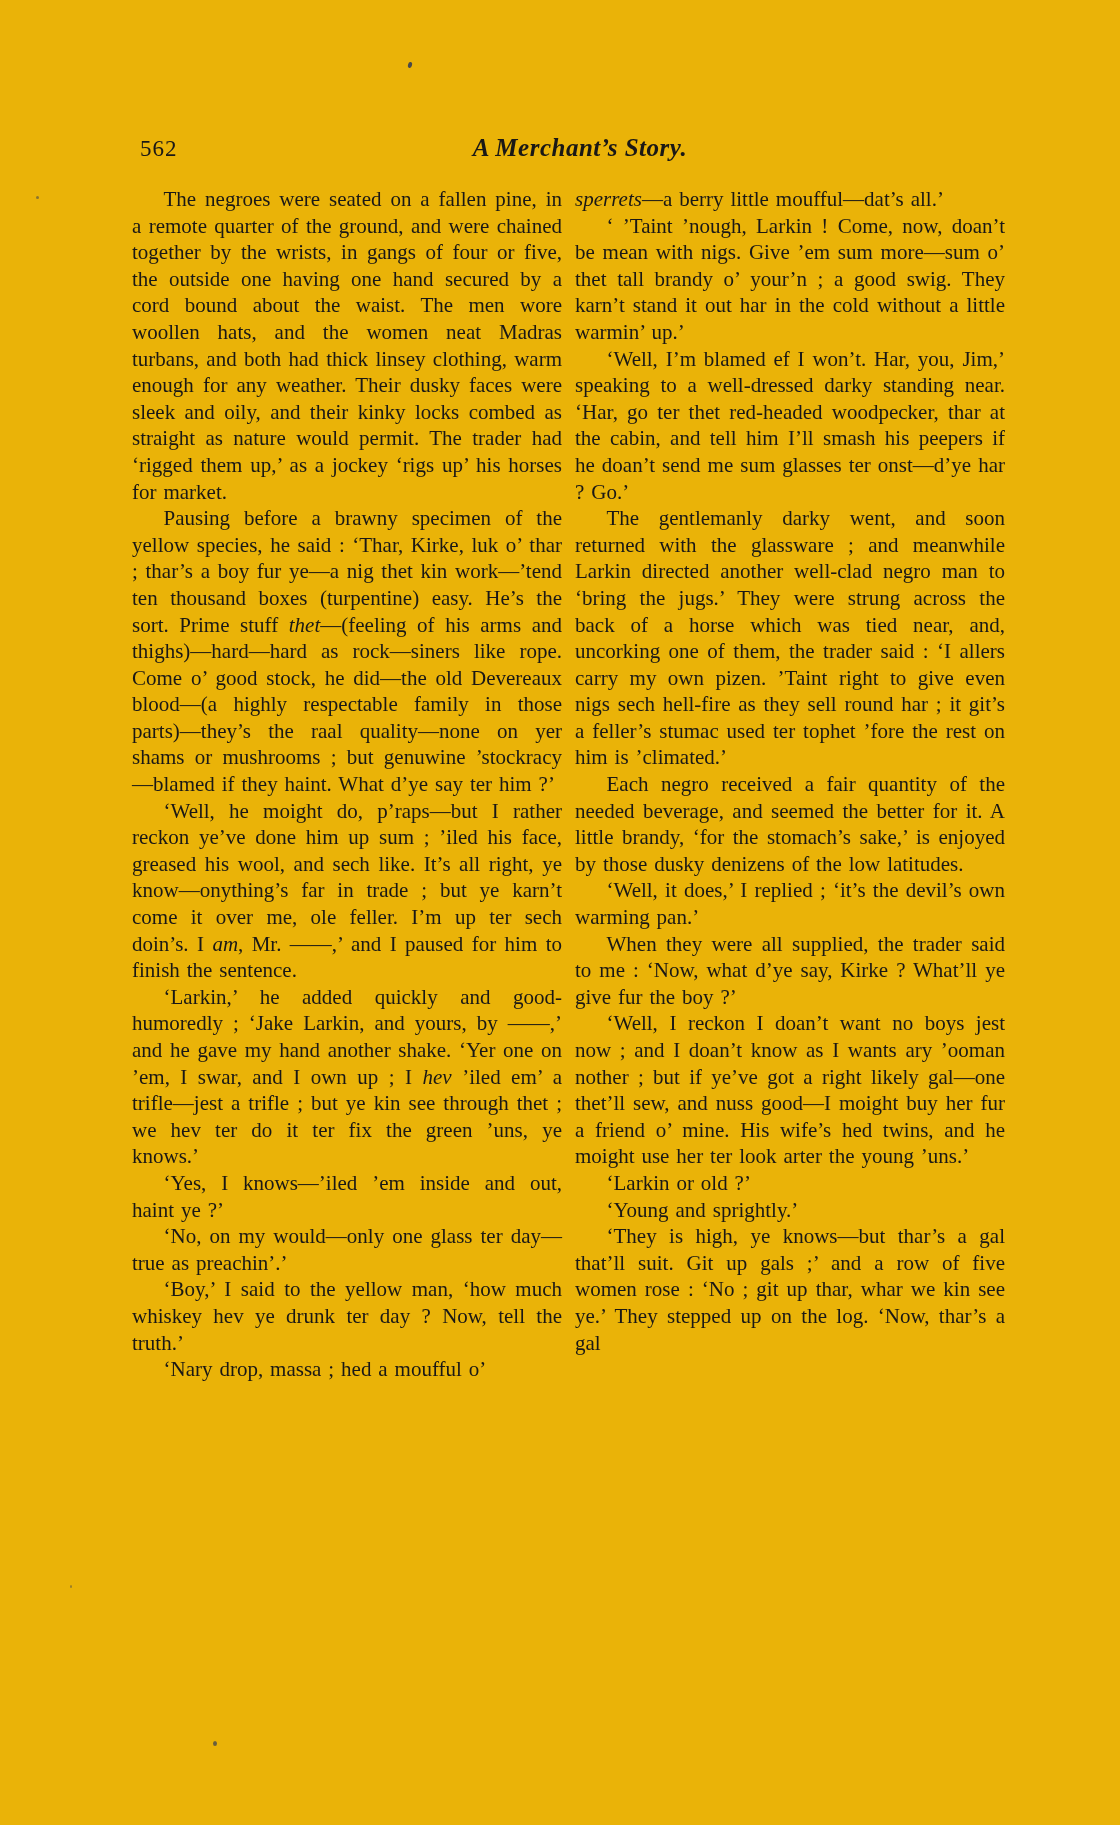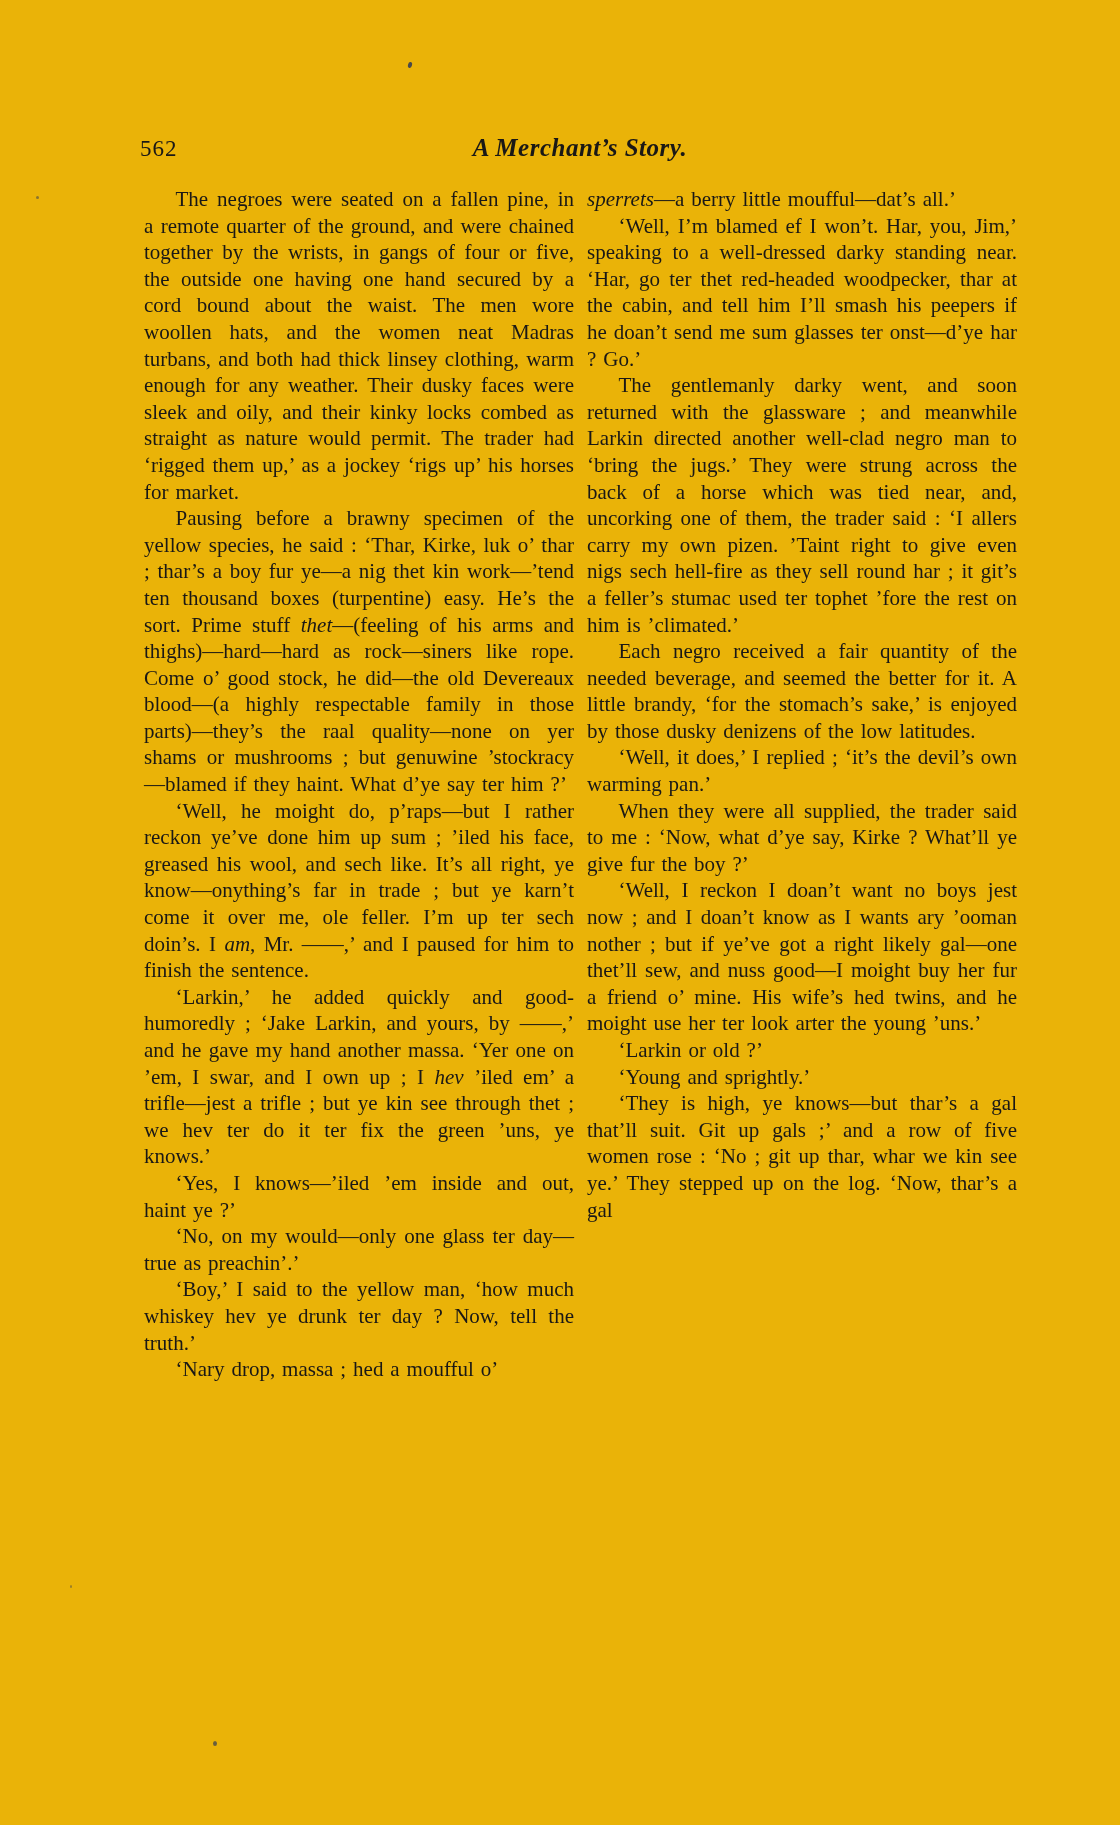--- a/index.html
+++ b/index.html
@@ -38,21 +38,21 @@
     text-align: center;
     top: 0;
     font-size: 25px;
     font-style: italic;
     letter-spacing: 0.5px;
     font-weight: bold;
   }
   .columns {
     position: absolute;
     top: 186px;
-    left: 144px;
+    left: 132px;
     width: 873px;
     display: flex;
     gap: 13px;
   }
   .column {
     width: 430px;
     font-size: 21px;
     line-height: 26.6px;
     text-align: justify;
   }
@@ -91,28 +91,29 @@
   <div class="header">
     <span class="page-number">562</span>
     <span class="running-title">A Merchant’s Story.</span>
   </div>
 
   <div class="columns">
     <div class="column">
         <p><span>The negroes were seated on a fallen pine, in a remote quarter of the ground, and were chained together by the wrists, in gangs of four or five, the outside one having one hand secured by a cord bound about the waist.  The men wore woollen hats, and the women neat Madras turbans, and both had thick linsey clothing, warm enough for any weather.  Their dusky faces were sleek and oily, and their kinky locks combed as straight as nature would permit.  The trader had ‘rigged them up,’ as a jockey ‘rigs up’ his horses for market.</span></p>
         <p><span>Pausing before a brawny specimen of the yellow species, he said : ‘Thar, Kirke, luk o’ thar ; thar’s a boy fur ye—a nig thet kin work—’tend ten thousand boxes (turpentine) easy.  He’s the sort.  Prime stuff </span><em>thet</em><span>—(feeling of his arms and thighs)—hard—hard as rock—siners like rope.  Come o’ good stock, he did—the old Devereaux blood—(a highly respectable family in those parts)—they’s the raal quality—none on yer shams or mushrooms ; but genuwine ’stockracy—blamed if they haint.  What d’ye say ter him ?’</span></p>
         <p><span>‘Well, he moight do, p’raps—but I rather reckon ye’ve done him up sum ; ’iled his face, greased his wool, and sech like.  It’s all right, ye know—onything’s far in trade ; but ye karn’t come it over me, ole feller.  I’m up ter sech doin’s.  I </span><em>am</em><span>, Mr. ——,’ and I paused for him to finish the sentence.</span></p>
-        <p><span>‘Larkin,’ he added quickly and good-humoredly ;  ‘Jake Larkin, and yours, by ——,’ and he gave my hand another massa.  ‘Yer one on ’em, I swar, and I own up ; I </span><em>hev</em><span> ’iled em’ a trifle—jest a trifle ; but ye kin see through thet ; we hev ter do it ter fix the green ’uns, ye knows.’</span></p>
+        <p><span>‘Larkin,’ he added quickly and good-humoredly ;  ‘Jake Larkin, and yours, by ——,’ and he gave my hand another shake.  ‘Yer one on ’em, I swar, and I own up ; I </span><em>hev</em><span> ’iled em’ a trifle—jest a trifle ; but ye kin see through thet ; we hev ter do it ter fix the green ’uns, ye knows.’</span></p>
         <p><span>‘Yes, I knows—’iled ’em inside and out, haint ye ?’</span></p>
         <p><span>‘No, on my would—only one glass ter day—true as preachin’.’</span></p>
         <p><span>‘Boy,’ I said to the yellow man, ‘how much whiskey hev ye drunk ter day ?  Now, tell the truth.’</span></p>
         <p><span>‘Nary drop, massa ; hed a moufful o’</span></p>
       </div>
     <div class="column">
         <p class="no-indent"><em>sperrets</em><span>—a berry little moufful—dat’s all.’</span></p>
+        <p><span>‘ ’Taint ’nough, Larkin !   Come, now, doan’t be mean with nigs.  Give ’em sum more—sum o’ thet tall brandy o’ your’n ; a good swig.  They karn’t stand it out har in the cold without a little warmin’ up.’</span></p>
         <p><span>‘Well, I’m blamed ef I won’t.  Har, you, Jim,’ speaking to a well-dressed darky standing near.  ‘Har, go ter thet red-headed woodpecker, thar at the cabin, and tell him I’ll smash his peepers if he doan’t send me sum glasses ter onst—d’ye har ?   Go.’</span></p>
         <p><span>The gentlemanly darky went, and soon returned with the glassware ; and meanwhile Larkin directed another well-clad negro man to ‘bring the jugs.’  They were strung across the back of a horse which was tied near, and, uncorking one of them, the trader said : ‘I allers carry my own pizen.  ’Taint right to give even nigs sech hell-fire as they sell round har ; it git’s a feller’s stumac used ter tophet ’fore the rest on him is ’climated.’</span></p>
         <p><span>Each negro received a fair quantity of the needed beverage, and seemed the better for it.  A little brandy, ‘for the stomach’s sake,’ is enjoyed by those dusky denizens of the low latitudes.</span></p>
         <p><span>‘Well, it does,’ I replied ;  ‘it’s the devil’s own warming pan.’</span></p>
         <p><span>When they were all supplied, the trader said to me : ‘Now, what d’ye say, Kirke ?   What’ll ye give fur the boy ?’</span></p>
         <p><span>‘Well, I reckon I doan’t want no boys jest now ;  and I doan’t know as I wants ary ’ooman nother ; but if ye’ve got a right likely gal—one thet’ll sew, and nuss good—I moight buy her fur a friend o’ mine.  His wife’s hed twins, and he moight use her ter look arter the young ’uns.’</span></p>
         <p><span>‘Larkin or old ?’</span></p>
         <p><span>‘Young and sprightly.’</span></p>
         <p><span>‘They is high, ye knows—but thar’s a gal that’ll suit.  Git up gals ;’ and a row of five women rose :  ‘No ; git up thar, whar we kin see ye.’  They stepped up on the log.  ‘Now, thar’s a gal</span></p>
       </div>

